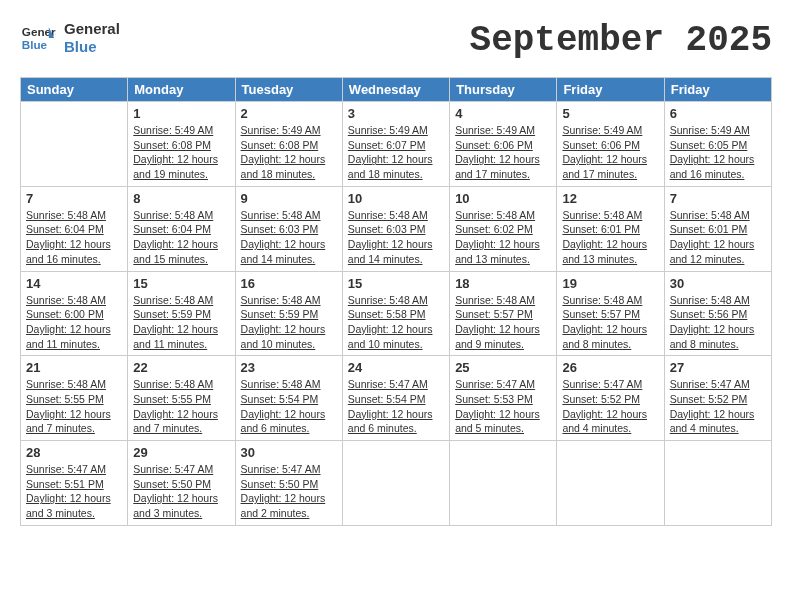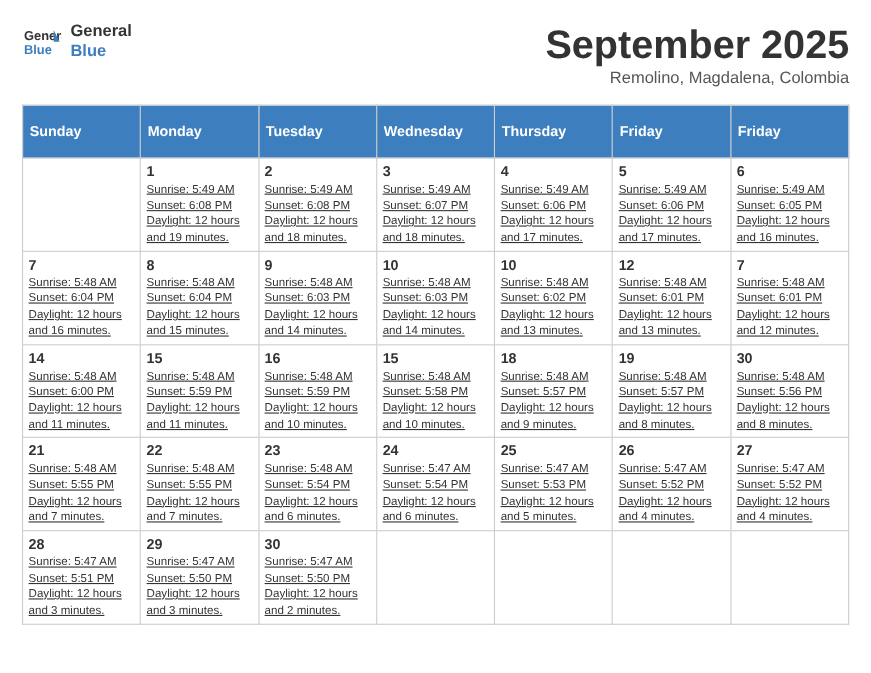--- a/index.html
+++ b/index.html
@@ -25,35 +25,36 @@
       width: 36px;
       height: 36px;
     }
     .title-section {
       text-align: right;
     }
     .month-title {
       font-size: 36px;
       font-weight: bold;
       color: #333;
+      font-family: Liberation Mono, monospace;
     }
     .subtitle {
       font-size: 15px;
       color: #555;
     }
     .calendar-table {
       width: 100%;
       border-collapse: collapse;
       font-size: 11px;
     }
     .calendar-table th {
       background-color: #3d7ebf;
       color: white;
       text-align: left;
-      padding: 16px 6px;
+      padding: 4px 6px;
       font-size: 13px;
       font-weight: bold;
       border: 1px solid #ccc;
     }
     .calendar-table td {
       border: 1px solid #ccc;
       vertical-align: top;
       padding: 4px 5px;
       width: 107px;
       height: 80px;
@@ -85,21 +86,20 @@
       <text x="2" y="32" font-size="13" font-weight="bold" fill="#3d7ebf" font-family="Arial">Blue</text>
       <polygon points="32,8 38,20 32,20" fill="#3d7ebf"></polygon>
     </svg>
     <div style="margin-left:4px;">
       <div style="font-size:15px;font-weight:bold;color:#333;line-height:1.2;">General</div>
       <div style="font-size:15px;font-weight:bold;color:#3d7ebf;line-height:1.2;">Blue</div>
     </div>
   </div>
   <div class="title-section">
     <div class="month-title">September 2025</div>
-    <div class="subtitle">Remolino, Magdalena, Colombia</div>
   </div>
 </div>
 
 <table class="calendar-table">
   <thead>
     <tr>
     <th>Sunday</th>
         <th>Monday</th>
         <th>Tuesday</th>
         <th>Wednesday</th>

